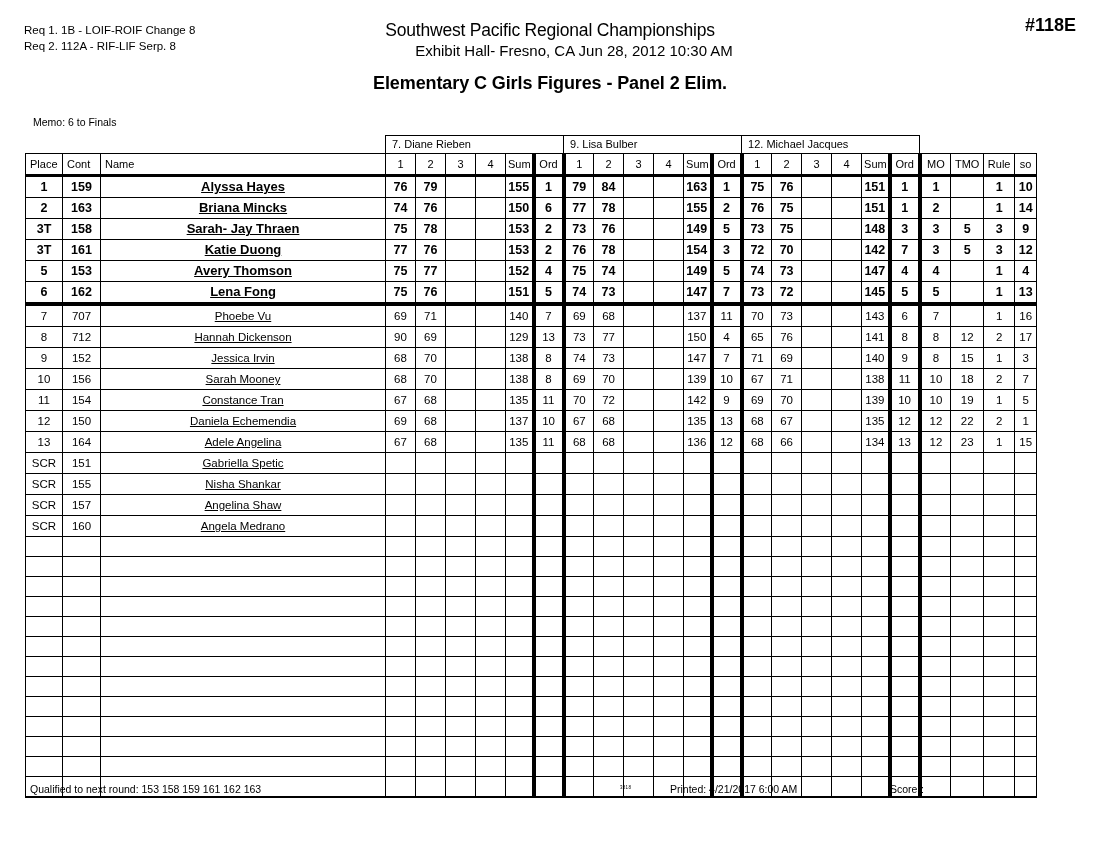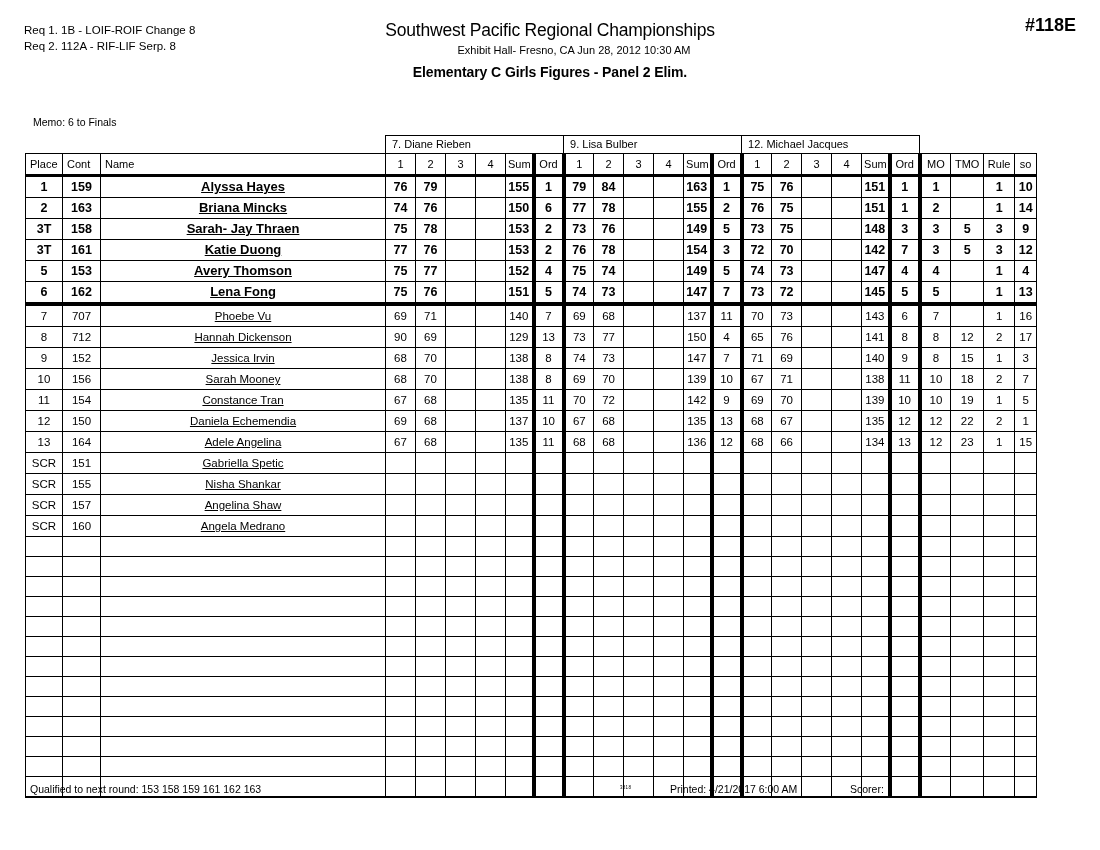--- a/index.html
+++ b/index.html
@@ -41,29 +41,30 @@
     text-align: center;
     pointer-events: none;
   }
   .t-main {
     font-size: 17.5px;
     font-weight: normal;
     line-height: 21px;
     letter-spacing: -0.2px;
   }
   .t-venue {
-    font-size: 11px;
+    font-size: 15px;
     line-height: 19px;
     padding-left: 48px;
   }
   .t-event {
-    font-size: 14px;
+    font-size: 18px;
     font-weight: bold;
     line-height: 25px;
     letter-spacing: -0.1px;
+    margin-top: 11px;
   }
   .t-org {
     font-size: 14px;
     line-height: 22px;
   }
   .doc-num {
     position: absolute;
     right: 24px;
     top: 15px;
     font-size: 18px;
@@ -140,21 +141,21 @@
     left: 25px;
     top: 783px;
     width: 1050px;
     height: 18px;
     font-size: 10.5px;
     white-space: nowrap;
   }
   .f-qual { position: absolute; left: 5px; top: 0; }
   .f-code { position: absolute; left: 595px; top: 2px; font-size: 4.5px; letter-spacing: .3px; }
   .f-printed { position: absolute; left: 645px; top: 0; }
-  .f-scorer { position: absolute; left: 825px; top: 0; }
+  .f-scorer { position: absolute; left: 865px; top: 0; }
 </style>
 </head>
 <body>
 
 <div class="req-block">
   <div>Req  1.  1B - LOIF-ROIF Change 8</div>
   <div>Req  2.  112A - RIF-LIF Serp. 8</div>
 </div>
 
 <div class="memo">Memo: 6 to Finals</div>

